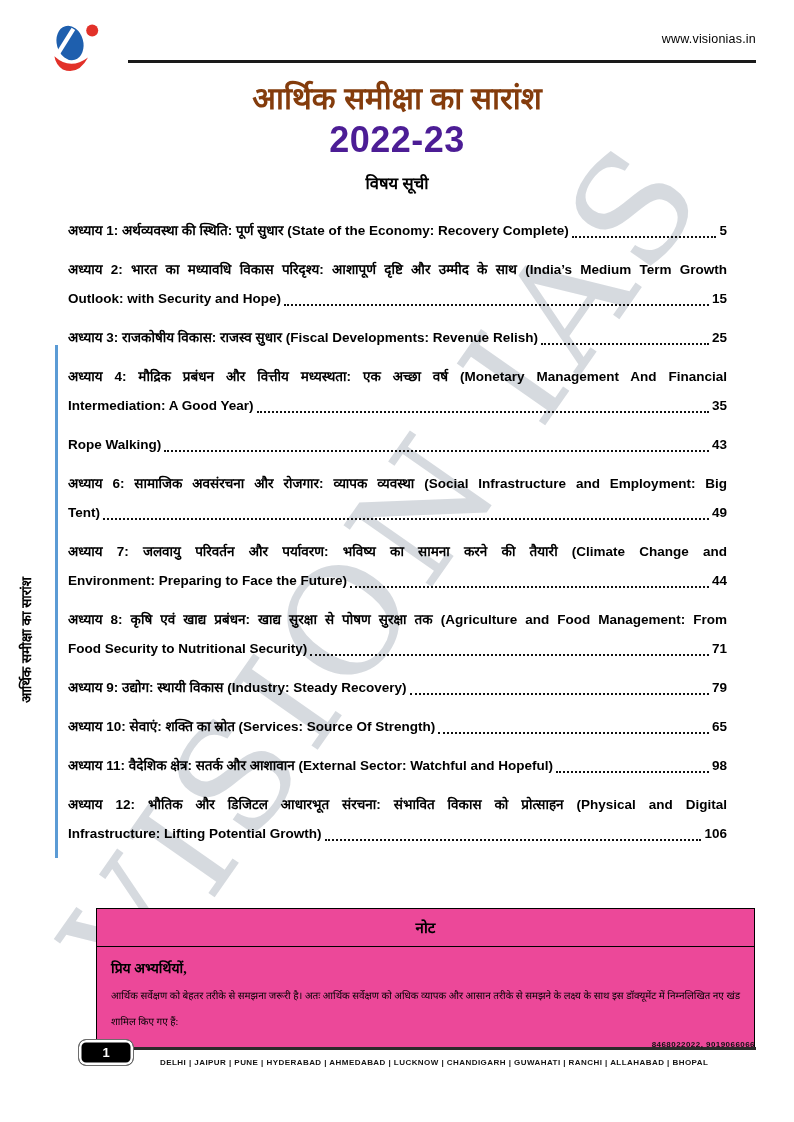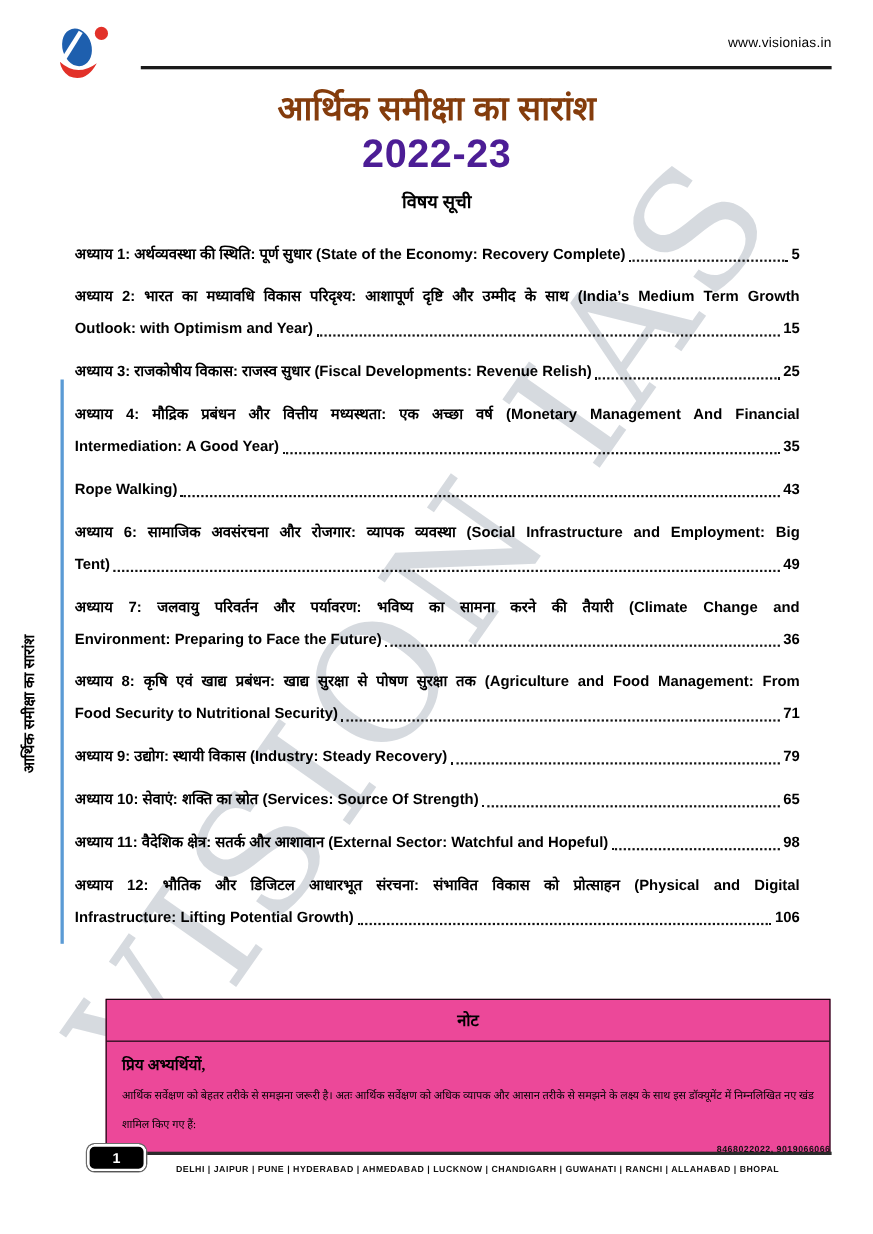--- a/index.html
+++ b/index.html
@@ -133,21 +133,21 @@
         <div class="toc-entry">
           <div class="toc-last">
             <span class="txt">अध्याय 1: अर्थव्यवस्था की स्थिति: पूर्ण सुधार (State of the Economy: Recovery Complete)</span>
             <span class="leader"></span>
             <span class="pagenum">5</span>
           </div>
         </div>
         <div class="toc-entry">
           <div class="toc-line">अध्याय 2: भारत का मध्यावधि विकास परिदृश्य: आशापूर्ण दृष्टि और उम्मीद के साथ (India’s Medium Term Growth</div>
           <div class="toc-last">
-            <span class="txt">Outlook: with Optimism and Year)</span>
+            <span class="txt">Outlook: with Security and Hope)</span>
             <span class="leader"></span>
             <span class="pagenum">15</span>
           </div>
         </div>
         <div class="toc-entry">
           <div class="toc-last">
             <span class="txt">अध्याय 3: राजकोषीय विकास: राजस्व सुधार (Fiscal Developments: Revenue Relish)</span>
             <span class="leader"></span>
             <span class="pagenum">25</span>
           </div>
@@ -173,21 +173,21 @@
             <span class="txt">Tent)</span>
             <span class="leader"></span>
             <span class="pagenum">49</span>
           </div>
         </div>
         <div class="toc-entry">
           <div class="toc-line">अध्याय 7: जलवायु परिवर्तन और पर्यावरण: भविष्य का सामना करने की तैयारी (Climate Change and</div>
           <div class="toc-last">
             <span class="txt">Environment: Preparing to Face the Future)</span>
             <span class="leader"></span>
-            <span class="pagenum">36</span>
+            <span class="pagenum">44</span>
           </div>
         </div>
         <div class="toc-entry">
           <div class="toc-line">अध्याय 8: कृषि एवं खाद्य प्रबंधन: खाद्य सुरक्षा से पोषण सुरक्षा तक (Agriculture and Food Management: From</div>
           <div class="toc-last">
             <span class="txt">Food Security to Nutritional Security)</span>
             <span class="leader"></span>
             <span class="pagenum">71</span>
           </div>
         </div>

